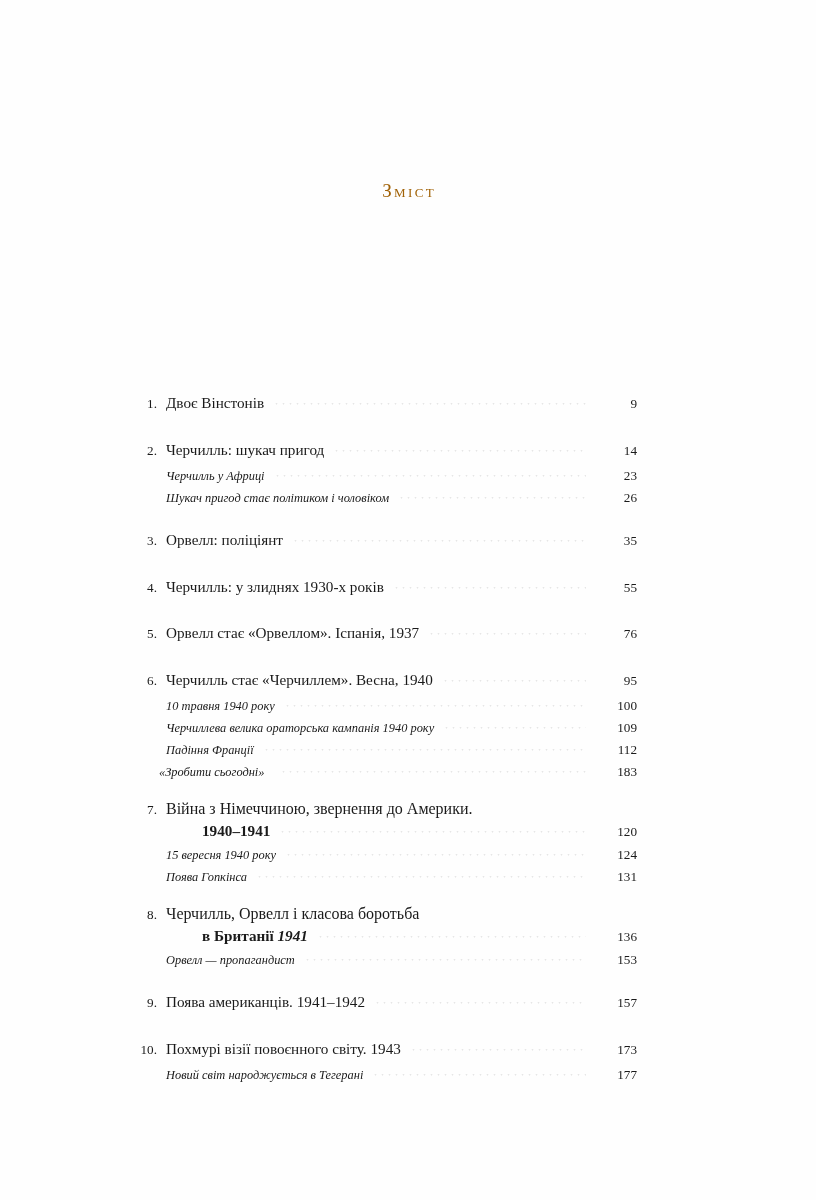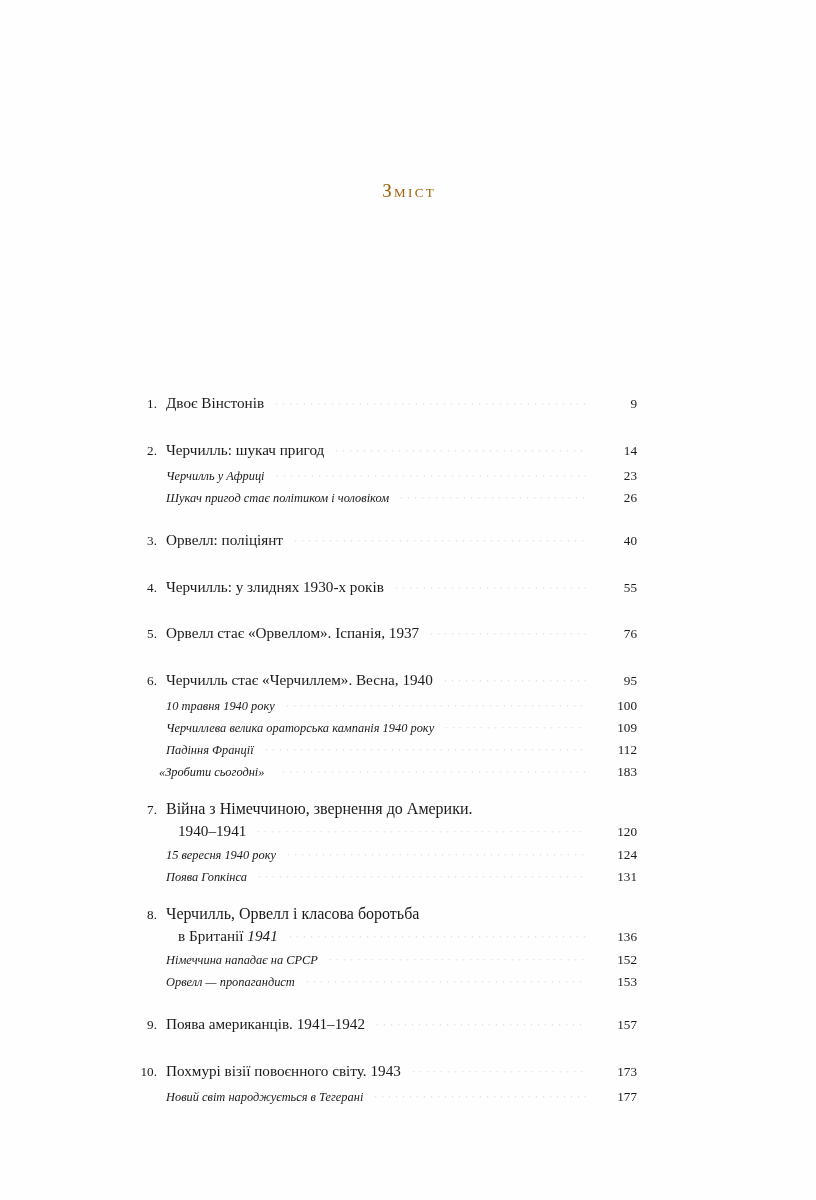--- a/index.html
+++ b/index.html
@@ -124,21 +124,22 @@
     margin-left: 0;
     text-align: center;
   }
   
   .row.sub.hang .label {
     margin-left: -7px;
     padding-right: 16px;
   }
   
   .row.cont .label {
-    margin-left: 12px;
+    margin-left: 36px;
+    font-weight: bold;
   }
   
   .row .dots.blank {
     background-image: none;
   }
   
   .row.titleonly .dots {
     background-image: none;
   }
   .row.titleonly .pg {
@@ -179,21 +180,21 @@
           <span class="label">Шукач пригод стає політиком і чоловіком</span>
           <span class="dots"></span>
           <span class="pg">26</span>
         </div>
       </div>
       <div class="group">
         <div class="row chapter">
           <span class="num">3.</span>
           <span class="label">Орвелл: поліціянт</span>
           <span class="dots"></span>
-          <span class="pg">40</span>
+          <span class="pg">35</span>
         </div>
       </div>
       <div class="group">
         <div class="row chapter">
           <span class="num">4.</span>
           <span class="label">Черчилль: у злиднях 1930-х років</span>
           <span class="dots"></span>
           <span class="pg">55</span>
         </div>
       </div>
@@ -271,26 +272,20 @@
           <span class="pg"></span>
         </div>
         <div class="row cont">
           <span class="num"></span>
           <span class="label"><span>в Британії </span><span class="yr">1941</span></span>
           <span class="dots"></span>
           <span class="pg">136</span>
         </div>
         <div class="row sub">
           <span class="num"></span>
-          <span class="label">Німеччина нападає на СРСР</span>
-          <span class="dots"></span>
-          <span class="pg">152</span>
-        </div>
-        <div class="row sub">
-          <span class="num"></span>
           <span class="label">Орвелл — пропагандист</span>
           <span class="dots"></span>
           <span class="pg">153</span>
         </div>
       </div>
       <div class="group">
         <div class="row chapter">
           <span class="num">9.</span>
           <span class="label">Поява американців. 1941–1942</span>
           <span class="dots"></span>

